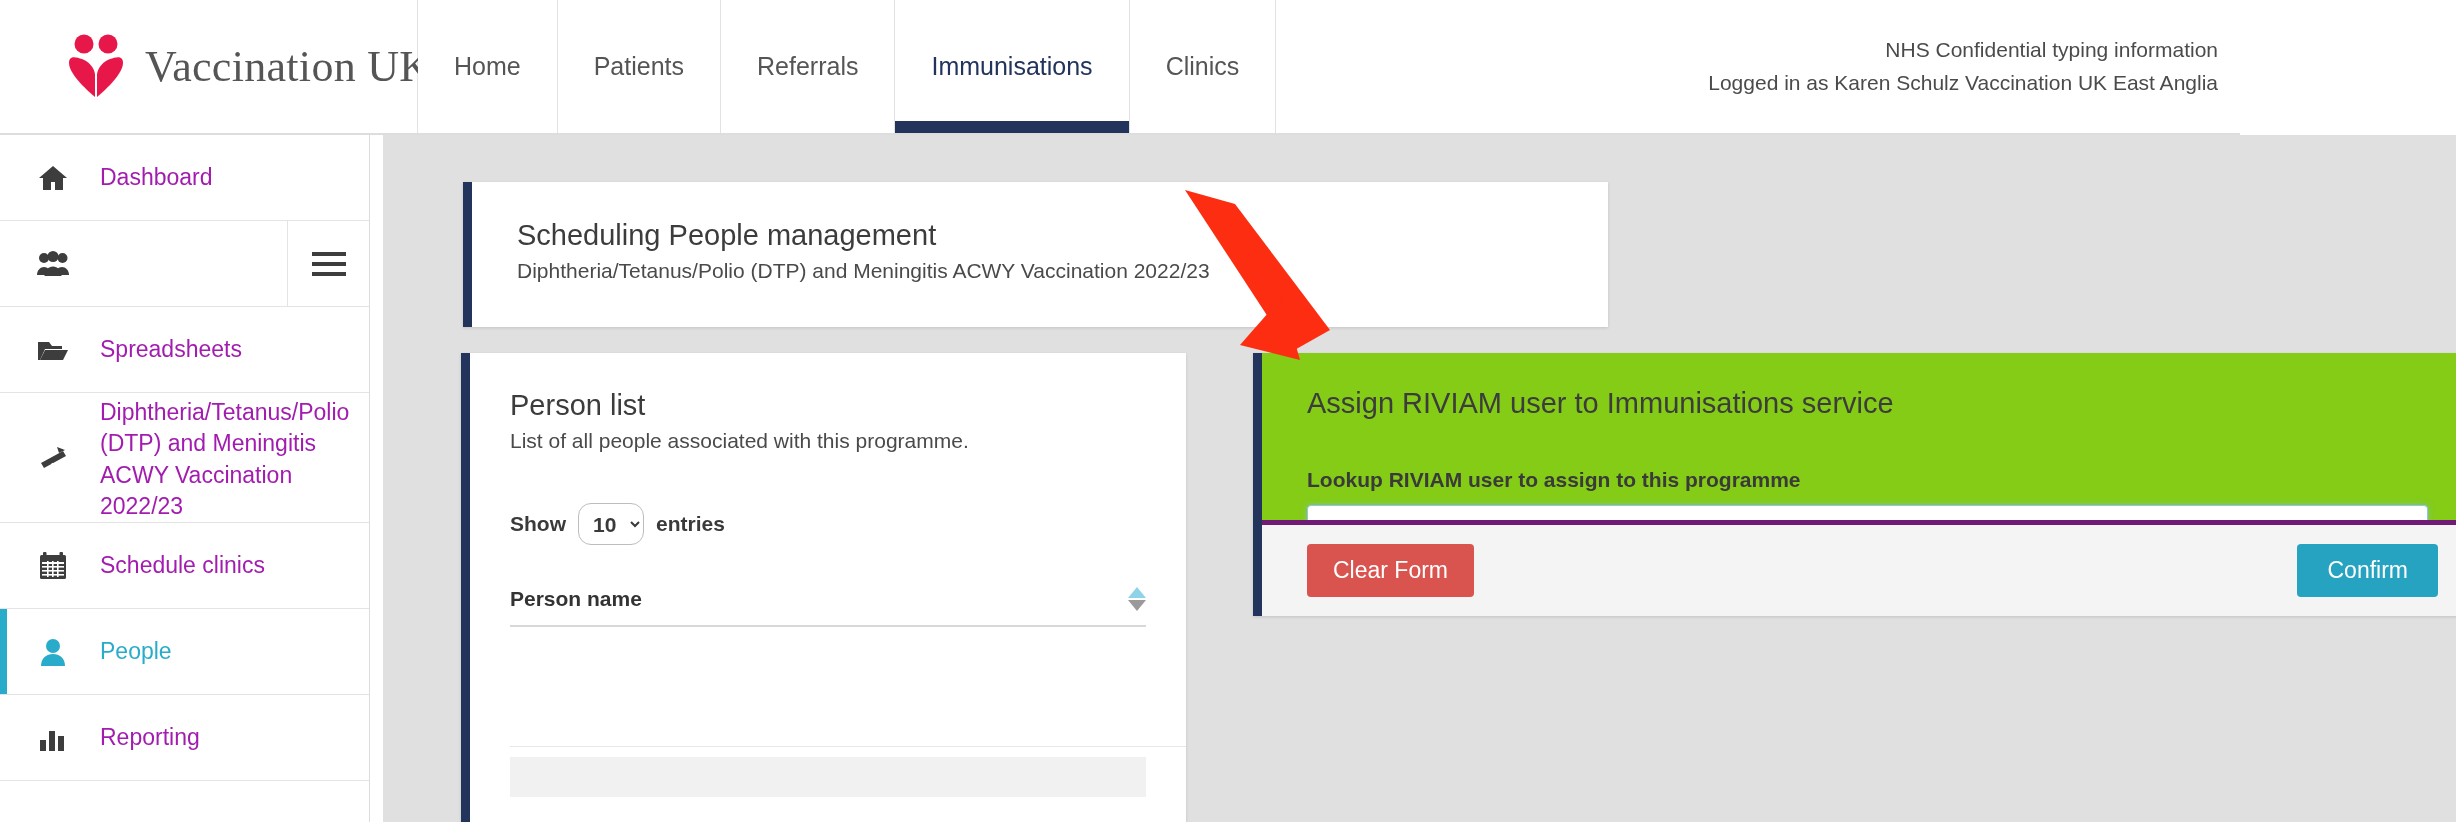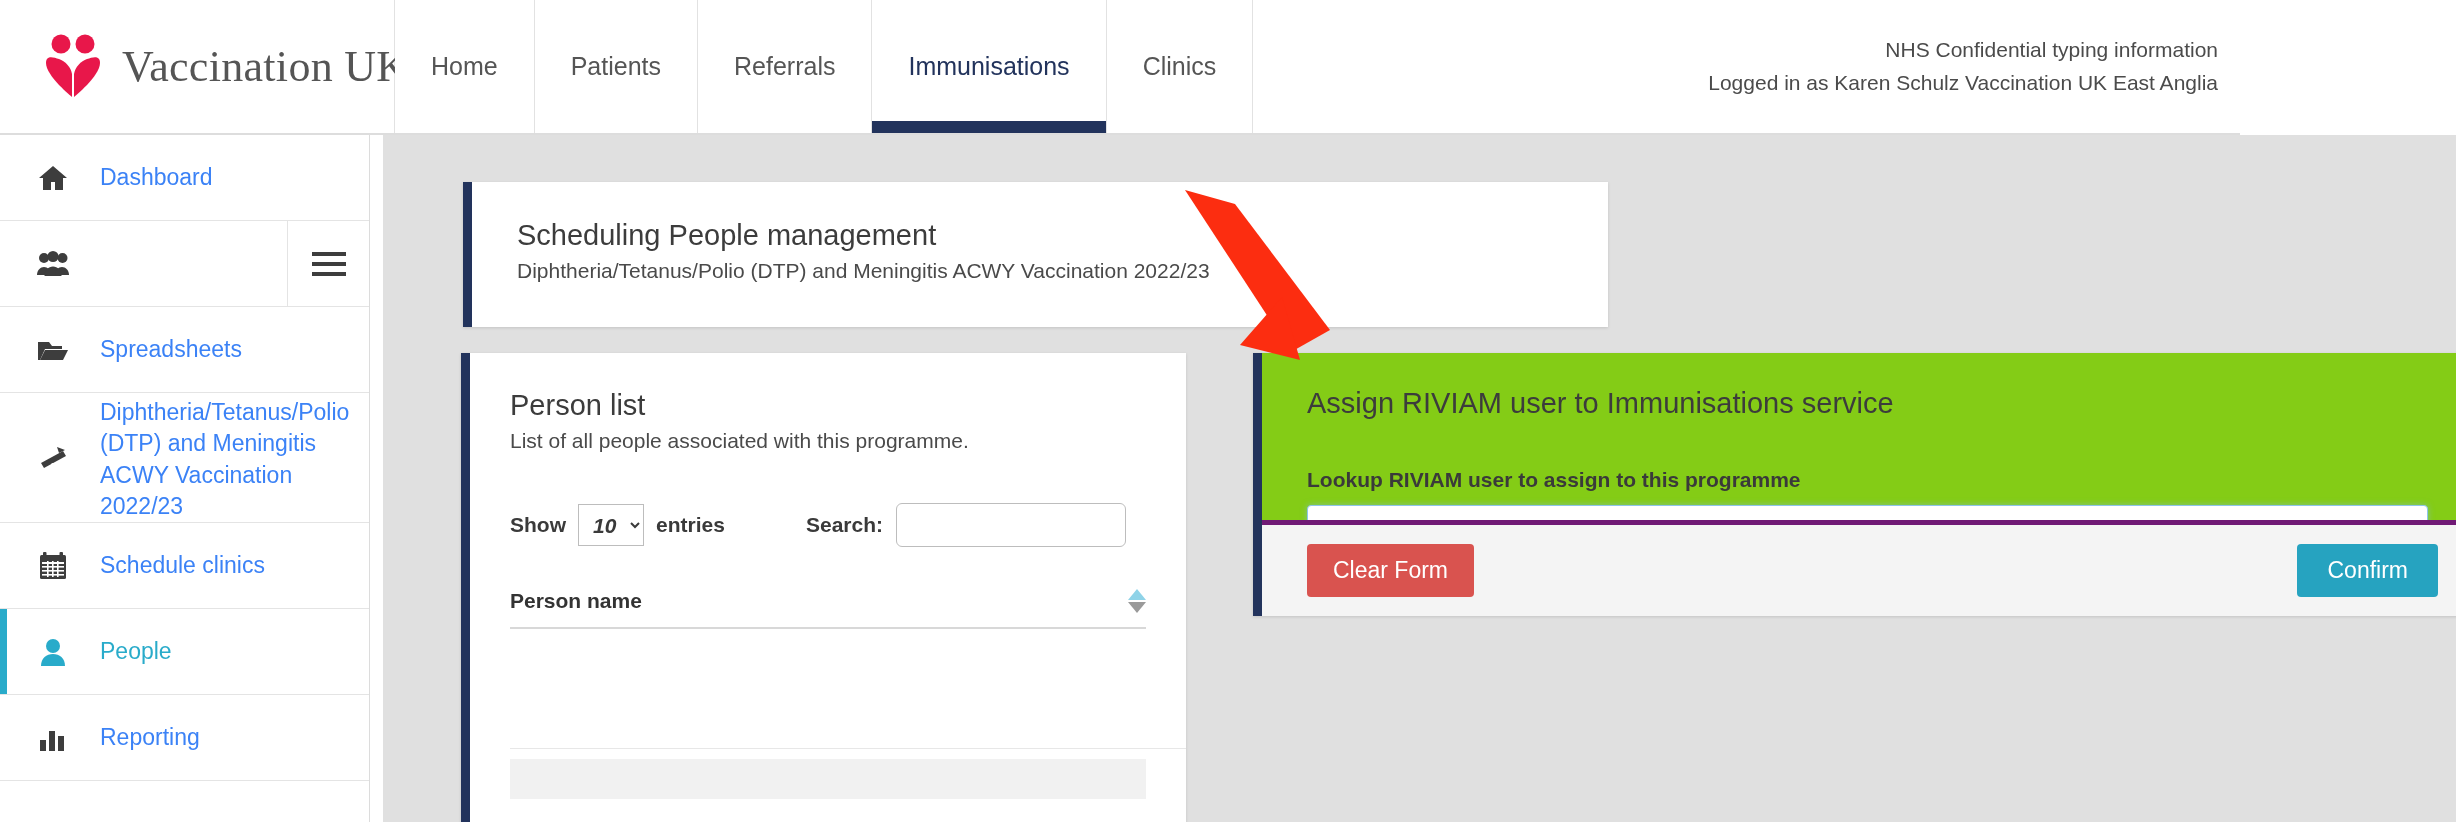--- a/index.html
+++ b/index.html
@@ -10,21 +10,21 @@
     overflow: hidden;
   }
   .app { position: relative; width: 2456px; height: 822px; }
 
   
   .topbar {
     position: absolute; top: 0; left: 0;
     width: 2240px; height: 135px;
     background: #ffffff;
     border-bottom: 2px solid #dddddd;
-    display: flex; align-items: stretch;
+    display: flex; align-items: stretch; padding-left: 23px;
   }
   .brand {
     width: 395px; height: 133px;
     display: flex; align-items: center; gap: 18px;
     padding-left: 42px;
     border-right: 1px solid #e2e2e2;
     flex: 0 0 auto;
   }
   .brand-logo { width: 62px; height: 66px; flex: 0 0 auto; }
   .brand-text {
@@ -77,21 +77,21 @@
     padding-left: 26px;
     cursor: pointer;
     background: #ffffff;
   }
   .side-icon {
     width: 54px; flex: 0 0 auto;
     display: flex; align-items: center; justify-content: center;
     color: #3d3d3d;
   }
   .side-label {
-    font-size: 23px; color: #3b82f6;
+    font-size: 23px; color: #a21caf;
     padding-left: 20px; padding-right: 14px;
     line-height: 1.36;
   }
   .side-item.active { }
   .side-item.active::before {
     content: ""; position: absolute;
     left: 0; top: 0; bottom: 0; width: 7px;
     background: #29abca;
   }
   .side-item.active .side-label { color: #29abca; }
@@ -143,23 +143,22 @@
 
   .dt-controls {
     display: flex; align-items: center;
     margin-top: 50px; padding-right: 60px;
   }
   .dt-len { display: flex; align-items: center; gap: 12px; font-size: 21px; font-weight: bold; color: #3a3a3a; }
   .dt-select {
     font-family: "Liberation Sans", sans-serif;
     font-size: 21px; font-weight: bold; color: #3a3a3a;
     padding: 7px 10px; height: 42px;
-    border: 1px solid #bdbdbd; border-radius: 0;
-    background: #ffffff;
-    font-style: italic;
+    border: 1px solid #bdbdbd; border-radius: 13px;
+    background: #ffffff;
   }
   .dt-search {
     margin-left: auto;
     display: flex; align-items: center; gap: 13px;
     font-size: 21px; font-weight: bold; color: #3a3a3a;
   }
   .dt-search input {
     width: 230px; height: 44px;
     border: 1px solid #bdbdbd; border-radius: 6px;
     padding: 4px 10px;
@@ -362,24 +361,20 @@
       <div class="person-sub">List of all people associated with this programme.</div>
 
       <div class="dt-controls">
         <div class="dt-len">
           <span>Show</span>
           <select class="dt-select">
             <option>10</option>
           </select>
           <span>entries</span>
         </div>
-        <div class="dt-search">
-          <span>Search:</span>
-          <input type="text" value="" style="">
-        </div>
       </div>
 
       <div class="dt-head">
         <span class="dt-th">Person name</span>
         <span class="sort-icon">
           <i class="sort-up"></i>
           <i class="sort-down"></i>
         </span>
       </div>
       <div class="dt-body"></div>

